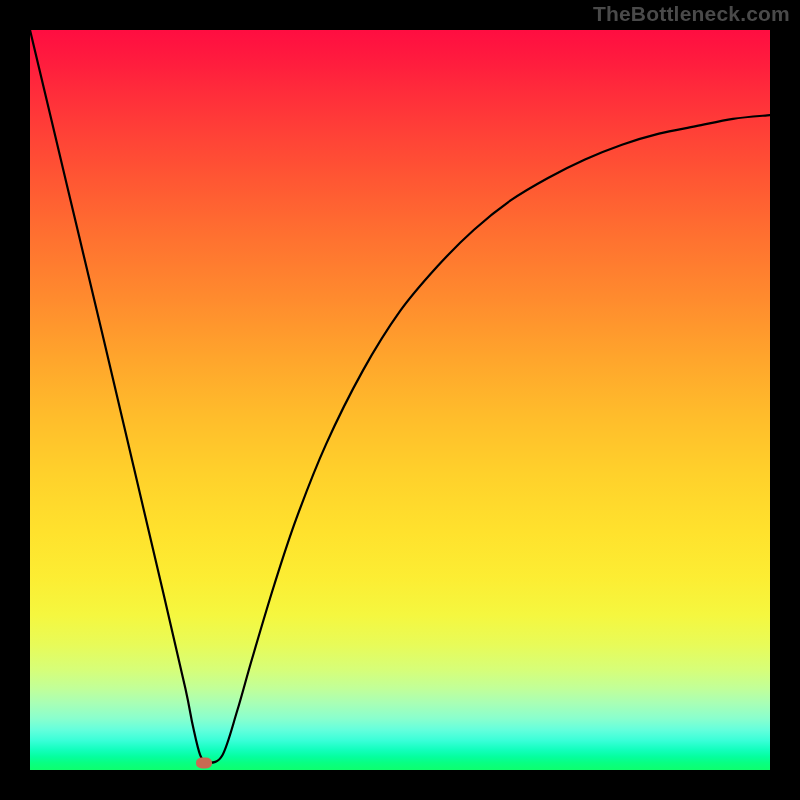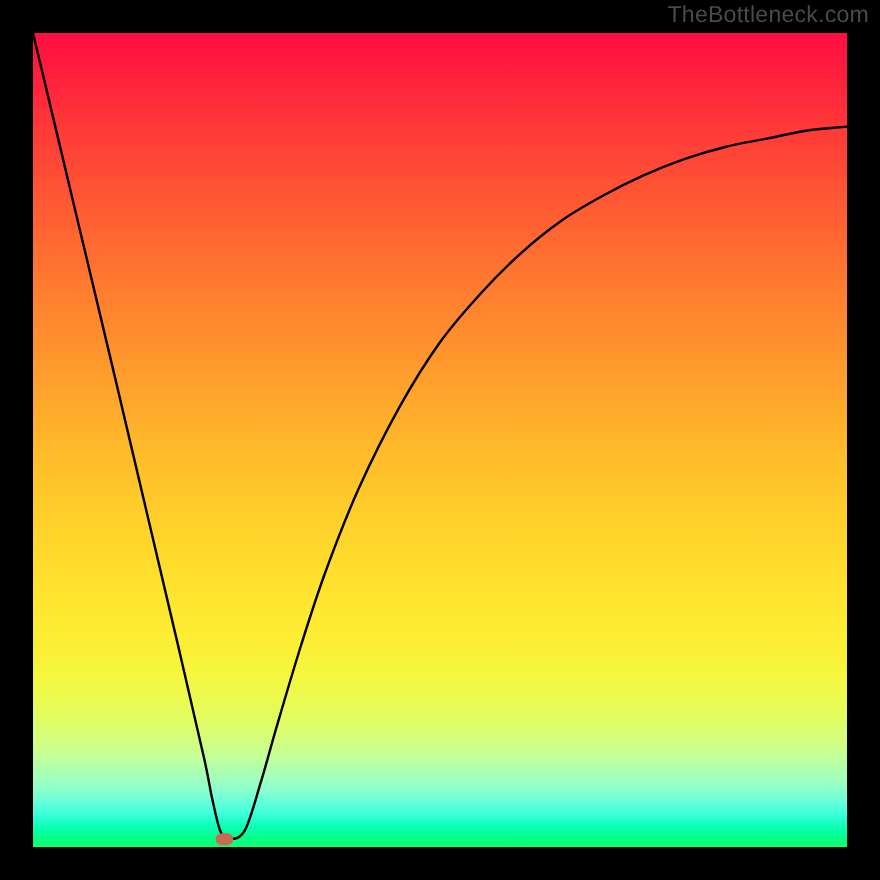--- a/index.html
+++ b/index.html
@@ -16,21 +16,21 @@
     width: 800px;
     height: 800px;
     background: #000;
   }
   .watermark {
     position: absolute;
     top: 2px;
     right: 10px;
     color: #4a4a4a;
     font-size: 21px;
-    font-weight: 400;
+    font-weight: 700;
     letter-spacing: 0.2px;
     z-index: 5;
   }
   .plot-area {
     position: absolute;
     left: 30px;
     top: 30px;
     width: 740px;
     height: 740px;
     overflow: hidden;

